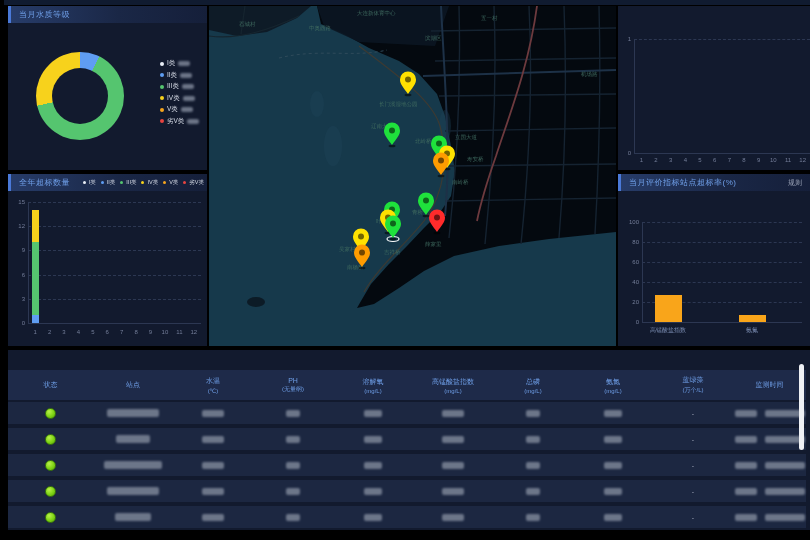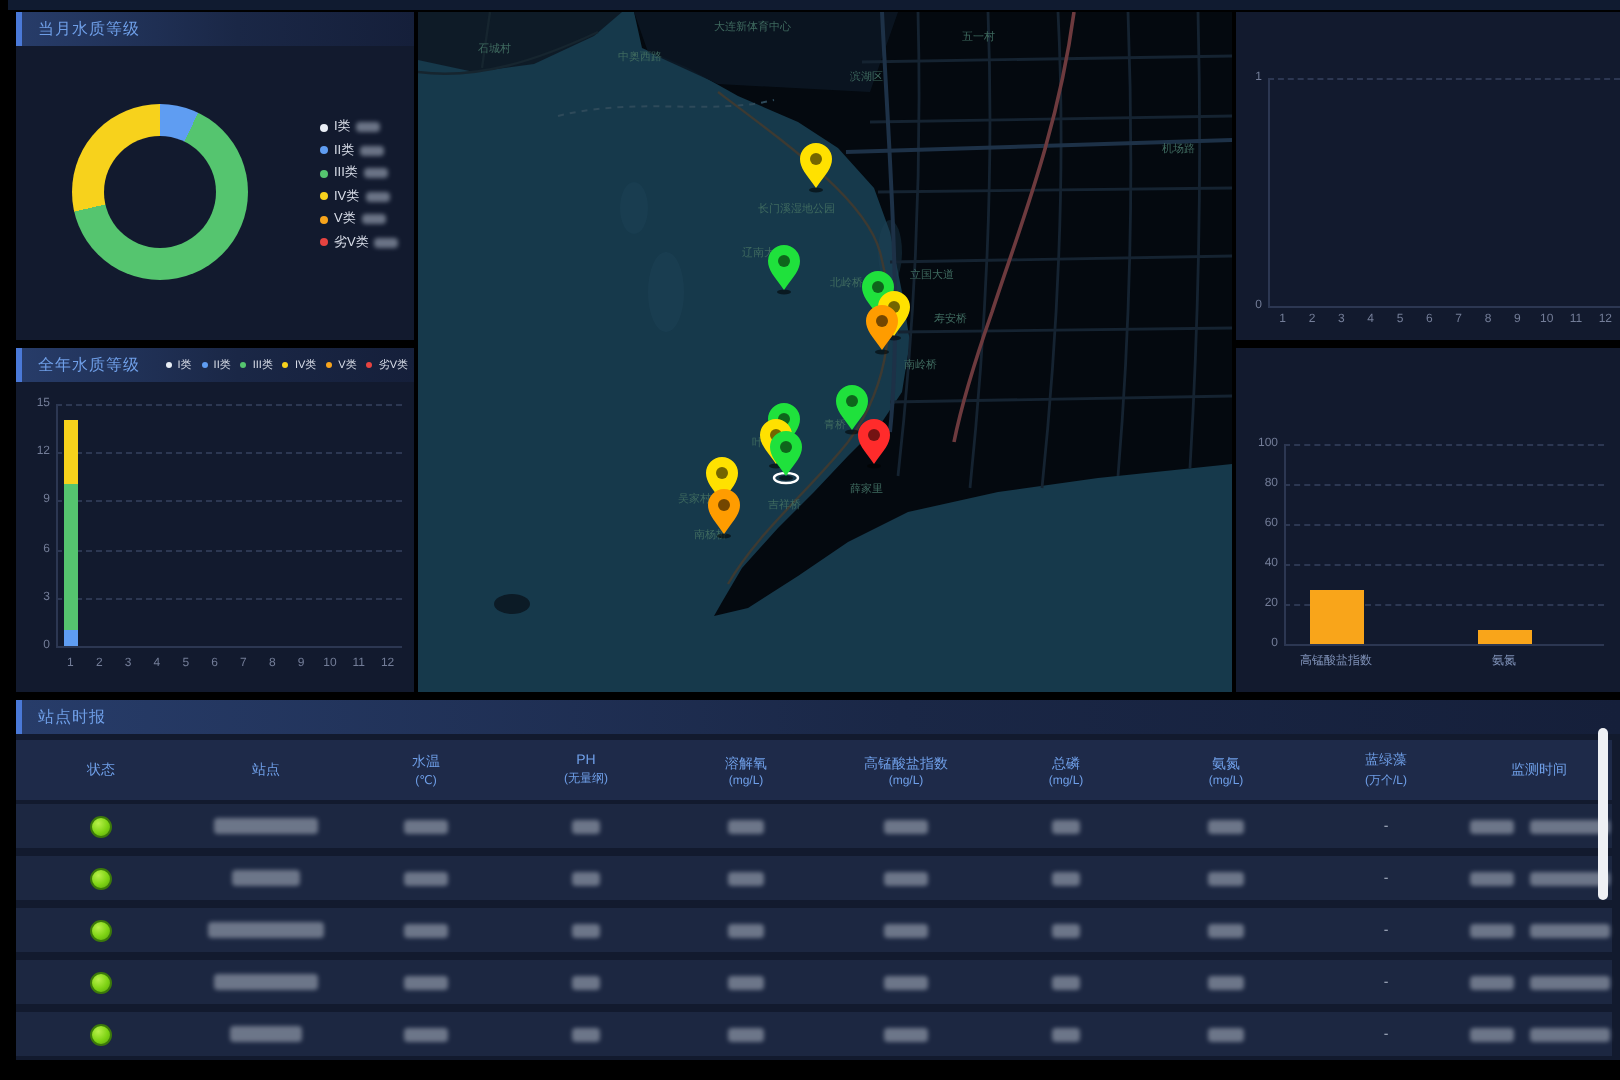--- a/index.html
+++ b/index.html
@@ -91,21 +91,21 @@
         <div class="li">
           <div class="dot" style="background:#e64340"></div>
           <div class="ltext">劣V类</div>
           <div class="pill" style="width:12px;height:5px;"></div>
         </div>
       </div>
   </div>
 
   <div class="panel" style="left:4px; top:174px; width:199px; height:172px;">
     <div class="phead">
-      <span class="ptitle">全年水质等级</span>
+      <span class="ptitle">全年超标数量</span>
       <div class="hlegend" id="annual-legend" style="right:3px; top:0; height:17px;">
           <div class="li">
             <div class="dot" style="width:3px;height:3px;background:#e9eef6"></div>
             <div class="ltext">I类</div>
           </div>
           <div class="li">
             <div class="dot" style="width:3px;height:3px;background:#5f9df2"></div>
             <div class="ltext">II类</div>
           </div>
           <div class="li">
@@ -305,20 +305,24 @@
         <div class="xtick" style="left:111.33333333333333px;top:151px;">7</div>
         <div class="xtick" style="left:126px;top:151px;">8</div>
         <div class="xtick" style="left:140.66666666666666px;top:151px;">9</div>
         <div class="xtick" style="left:155.33333333333331px;top:151px;">10</div>
         <div class="xtick" style="left:170px;top:151px;">11</div>
         <div class="xtick" style="left:184.66666666666666px;top:151px;">12</div>
       </div>
   </div>
 
   <div class="panel" style="left:614px; top:174px; width:192px; height:172px;">
+    <div class="phead">
+      <span class="ptitle">当月评价指标站点超标率(%)</span>
+      <span class="paction">规则</span>
+    </div>
     <div id="rate-chart" style="position:absolute; inset:0;">
         <div class="ytick" style="left:7px;top:148px;">0</div>
         <div class="grid-line" style="left:24px;top:128px;width:160px;"></div>
         <div class="ytick" style="left:7px;top:128px;">20</div>
         <div class="grid-line" style="left:24px;top:108px;width:160px;"></div>
         <div class="ytick" style="left:7px;top:108px;">40</div>
         <div class="grid-line" style="left:24px;top:88px;width:160px;"></div>
         <div class="ytick" style="left:7px;top:88px;">60</div>
         <div class="grid-line" style="left:24px;top:68px;width:160px;"></div>
         <div class="ytick" style="left:7px;top:68px;">80</div>
@@ -327,23 +331,20 @@
         <div class="axis-line-x" style="left:24px;top:148px;width:160px;"></div>
         <div class="axis-line-y" style="left:24px;top:48px;height:100px;"></div>
         <div class="bar" style="left:36.5px;top:121px;width:27px;height:27px;background:#f9a51a"></div>
         <div class="bar-label" style="left:50px;top:152px;">高锰酸盐指数</div>
         <div class="bar" style="left:120.5px;top:141px;width:27px;height:7.000000000000001px;background:#f9a51a"></div>
         <div class="bar-label" style="left:134px;top:152px;">氨氮</div>
       </div>
   </div>
 
   <div class="panel" style="left:4px; top:350px; width:802px; height:180px;">
-    <div class="phead">
-      <span class="ptitle">站点时报</span>
-    </div>
     <div class="thead-row" id="table-head">
         <div class="th">
           <div class="n">状态</div>
         </div>
         <div class="th">
           <div class="n">站点</div>
         </div>
         <div class="th">
           <div class="n">水温</div>
           <div class="u">(℃)</div>

